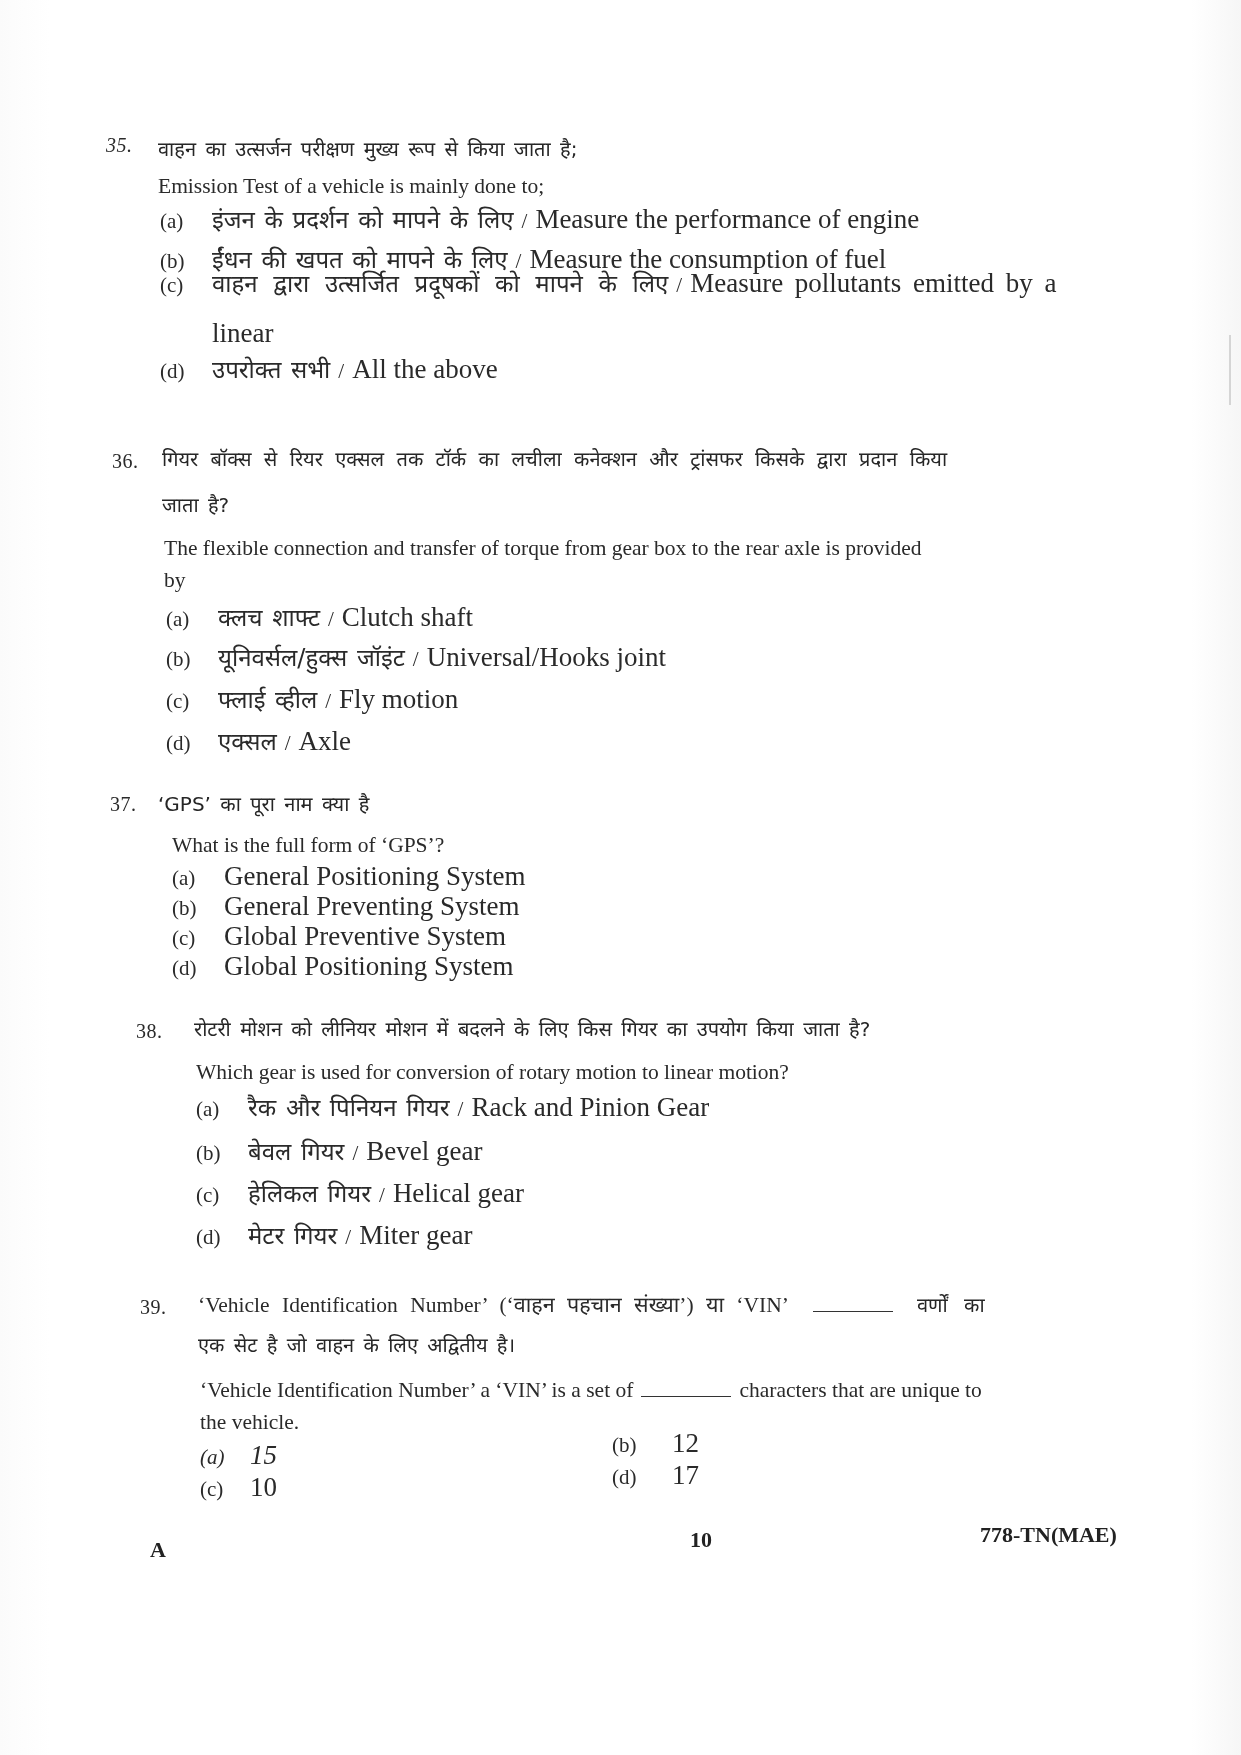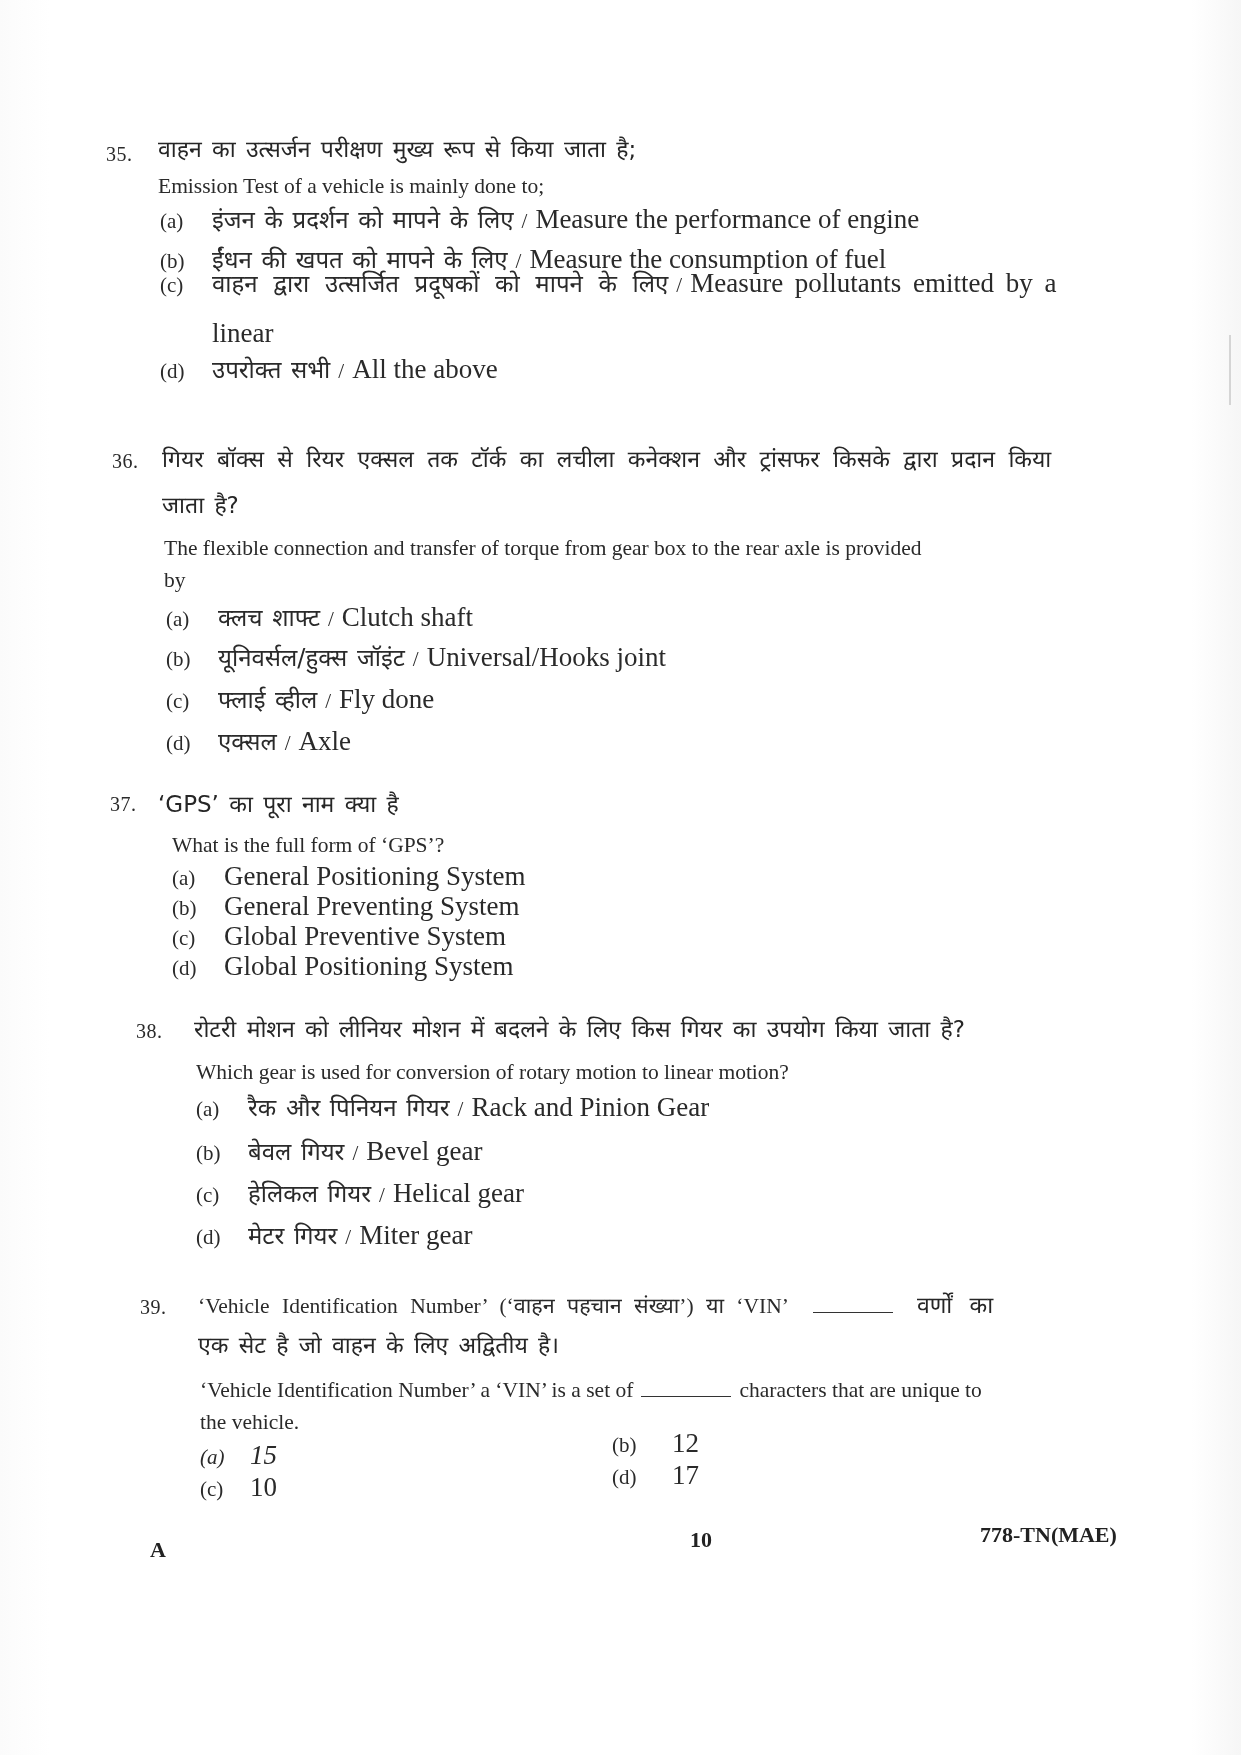--- a/index.html
+++ b/index.html
@@ -34,21 +34,21 @@
     }
     .qnum {
       position: absolute;
       left: 0;
       font-size: 20px;
       font-family: "Liberation Serif", "DejaVu Serif", serif;
       letter-spacing: 0.5px;
     }
     .hi {
       font-family: "DejaVu Sans", "Liberation Sans", sans-serif;
-      font-size: 23px;
+      font-size: 20px;
       line-height: 38px;
       color: #262626;
       word-spacing: 3px;
     }
     .en {
       font-family: "Liberation Serif", "DejaVu Serif", serif;
       font-size: 21.5px;
       line-height: 32px;
       color: #2a2a2a;
     }
@@ -94,21 +94,21 @@
     }
   </style>
 </head>
 <body>
 
 <div class="page">
 
   <div class="edge-mark" style="top:335px;height:70px;"></div>
 
   <div class="q" style="top:130px;">
-    <span class="qnum line" style="top:13px;left:-10px;">35.</span>
+    <span class="qnum line" style="top:4px;left:-10px;font-style:italic;">35.</span>
     <span class="hi line" style="top:0;left:42px;">वाहन का उत्सर्जन परीक्षण मुख्य रूप से किया जाता है;</span>
     <span class="en line" style="top:40px;left:42px;">Emission Test of a vehicle is mainly done to;</span>
 
     <div class="line" style="top:72px;left:44px;">
       <span class="opt-label">(a)</span><span class="opt-text-hi">इंजन के प्रदर्शन को मापने के लिए</span><span class="sep">/</span><span class="opt-text-en">Measure the performance of engine</span>
     </div>
     <div class="line" style="top:112px;left:44px;">
       <span class="opt-label">(b)</span><span class="opt-text-hi">ईंधन की खपत को मापने के लिए</span><span class="sep">/</span><span class="opt-text-en">Measure the consumption of fuel</span>
     </div>
     <div class="line" style="top:136px;left:44px;">
@@ -127,21 +127,21 @@
     <span class="en line" style="top:92px;left:48px;">The flexible connection and transfer of torque from gear box to the rear  axle is provided</span>
     <span class="en line" style="top:124px;left:48px;">by</span>
 
     <div class="line" style="top:160px;left:50px;">
       <span class="opt-label">(a)</span><span class="opt-text-hi">क्लच शाफ्ट</span><span class="sep">/</span><span class="opt-text-en">Clutch shaft</span>
     </div>
     <div class="line" style="top:200px;left:50px;">
       <span class="opt-label">(b)</span><span class="opt-text-hi">यूनिवर्सल/हुक्स जॉइंट</span><span class="sep">/</span><span class="opt-text-en">Universal/Hooks joint</span>
     </div>
     <div class="line" style="top:242px;left:50px;">
-      <span class="opt-label">(c)</span><span class="opt-text-hi">फ्लाई व्हील</span><span class="sep">/</span><span class="opt-text-en">Fly done</span>
+      <span class="opt-label">(c)</span><span class="opt-text-hi">फ्लाई व्हील</span><span class="sep">/</span><span class="opt-text-en">Fly motion</span>
     </div>
     <div class="line" style="top:284px;left:50px;">
       <span class="opt-label">(d)</span><span class="opt-text-hi">एक्सल</span><span class="sep">/</span><span class="opt-text-en">Axle</span>
     </div>
   </div>
 
   <div class="q" style="top:785px;">
     <span class="qnum line" style="top:8px;left:-6px;">37.</span>
     <span class="hi line" style="top:0;left:42px;">‘GPS’ का पूरा नाम क्या है</span>
     <span class="en line" style="top:44px;left:56px;">What is the full form of ‘GPS’?</span>

